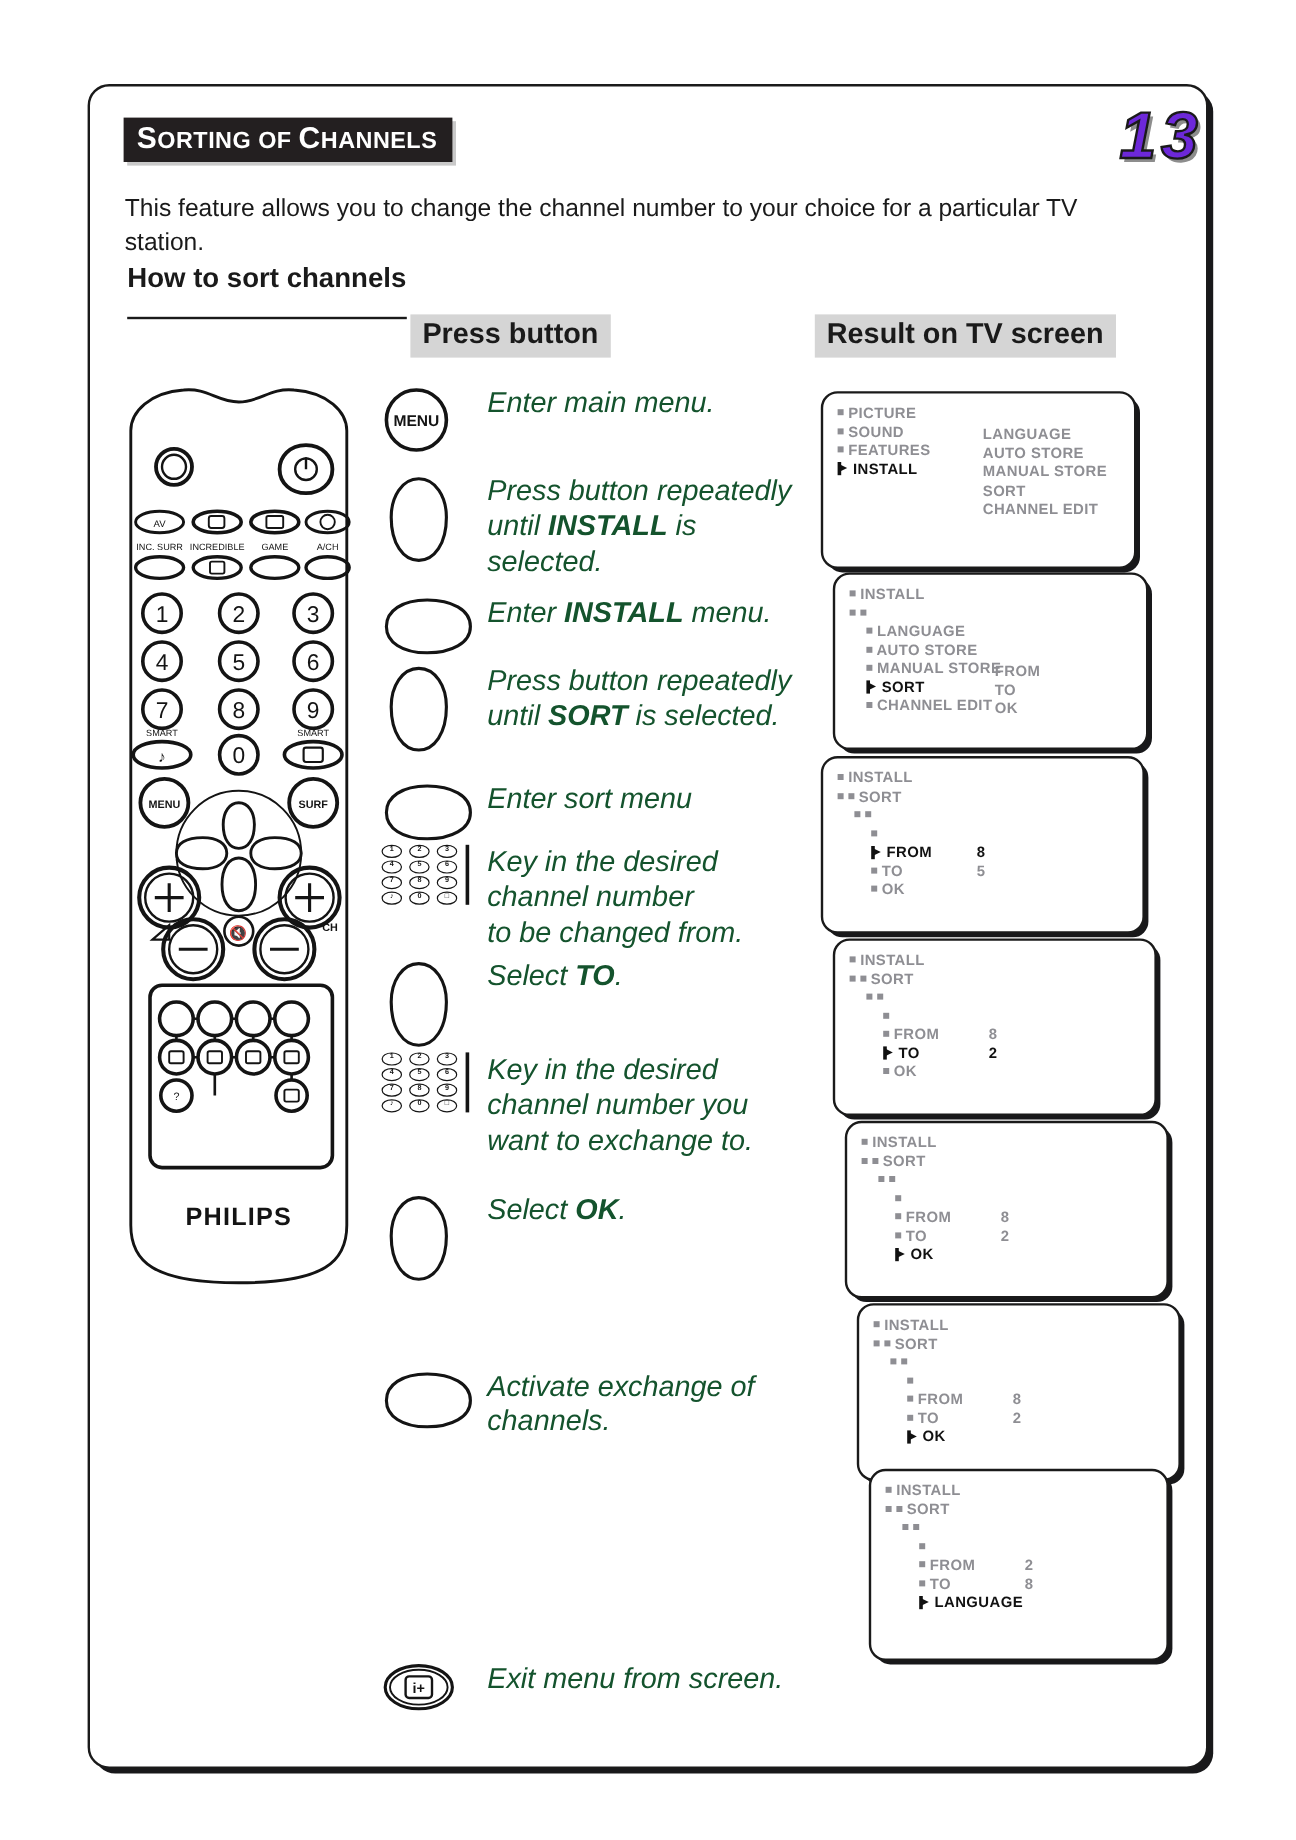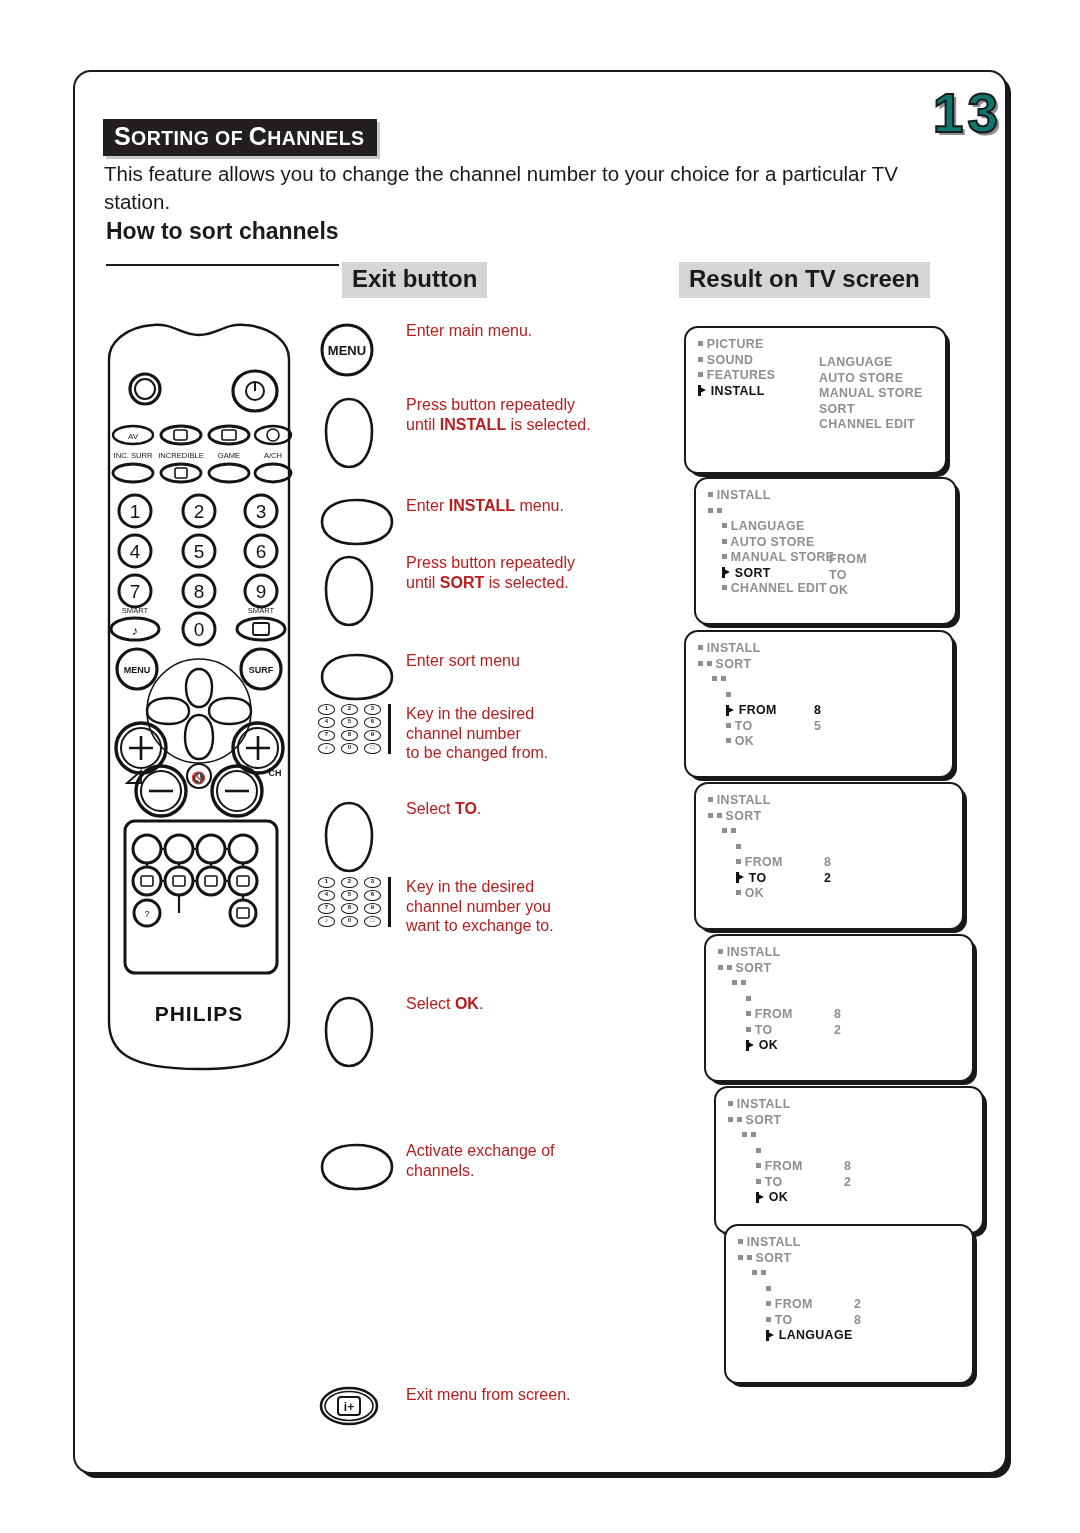--- a/index.html
+++ b/index.html
@@ -6,50 +6,50 @@
   body{width:1080px;height:1533px;position:relative;
        font-family:"Liberation Sans","DejaVu Sans",sans-serif;color:#1a1a1a;}
 
   
   #page-frame{position:absolute;left:73px;top:70px;width:934px;height:1404px;
       border:2.5px solid #1a1a1a;border-radius:18px;box-sizing:border-box;
       box-shadow:5px 5px 0 -1px #18181a;background:#fff;}
 
   
   #title-banner{position:absolute;left:103px;top:98px;background:#231f20;
-      padding:5px 13px 7px 11px;box-shadow:3px 3px 0 #c9c9c9;margin-top:21px;}
+      padding:5px 13px 7px 11px;box-shadow:3px 3px 0 #c9c9c9;}
   #title-banner .t{color:#ffffff;font-weight:bold;font-size:25px;letter-spacing:.4px;
       line-height:1;white-space:nowrap;font-family:"Liberation Sans",sans-serif;}
   #title-banner .t .sm{font-size:19.5px;}
 
   #page-number{position:absolute;right:78px;top:86px;font-size:55px;font-weight:bold;
-      letter-spacing:4px;line-height:1;
-      color:#0f766e;-webkit-text-stroke:2px #1a1a1a;
+      font-style:italic;letter-spacing:4px;line-height:1;
+      color:#6d28d9;-webkit-text-stroke:2px #1a1a1a;
       text-shadow:3px 3px 0 #8d8d8d;font-family:"Liberation Sans",sans-serif;}
 
   #intro{position:absolute;left:104px;top:160px;width:845px;font-size:20.5px;
       line-height:1.35;color:#1a1a1a;}
 
   #subtitle{position:absolute;left:106px;top:219px;font-size:23px;font-weight:bold;
       border-bottom:2.5px solid #1a1a1a;padding-bottom:20px;line-height:1.1;}
 
   .col-head{position:absolute;background:#d5d5d5;font-weight:bold;font-size:24px;
       padding:4px 10px 6px 10px;line-height:1.1;white-space:nowrap;}
   #head-press{left:342px;top:262px;}
   #head-result{left:679px;top:262px;}
 
   
   #remote{position:absolute;left:103px;top:321px;width:193px;height:755px;}
   #remote svg{display:block;}
 
   
   .step{position:absolute;left:318px;width:350px;}
   .step .ico{position:absolute;left:0;top:0;}
-  .step .txt{position:absolute;left:88px;top:0;width:262px;font-size:16px;
-      line-height:1.22;color:#b91c1c;}
+  .step .txt{position:absolute;left:88px;top:0;width:262px;font-size:24px;
+      line-height:1.22;color:#14532d;font-style:italic;}
   .step .txt b{font-weight:bold;}
 
   
   .glyph{display:block;}
 
   
   .keypad{position:absolute;left:0;top:0;width:78px;height:52px;}
   .keypad .grid{position:absolute;left:0;top:0;display:grid;
       grid-template-columns:repeat(3,20px);grid-template-rows:repeat(4,12px);
       gap:1px 3px;}
@@ -87,21 +87,21 @@
     <span>S</span><span class="sm">ORTING OF </span><span>C</span><span class="sm">HANNELS</span>
   </span>
 </div>
 
 <div id="page-number">13</div>
 
 <div id="intro">This feature allows you to change the channel number to your choice for a particular TV station.</div>
 
 <div id="subtitle">How to sort channels</div>
 
-<div class="col-head" id="head-press">Exit button</div>
+<div class="col-head" id="head-press">Press button</div>
 <div class="col-head" id="head-result">Result on TV screen</div>
 
 <div id="remote">
 <svg width="193" height="755" viewBox="0 0 193 755" fill="none" stroke="#141414" stroke-width="2.4">
 
   <path d="M6 38 C6 22 22 6 50 4 C70 2 78 14 96 14 C114 14 122 2 142 4 C170 6 186 22 186 38
            L186 700 C186 730 168 748 96 748 C24 748 6 730 6 700 Z" fill="#fff"></path>
 
   <circle cx="42" cy="68" r="15" stroke-width="3.2"></circle>
   <circle cx="42" cy="68" r="10" stroke-width="2"></circle>

